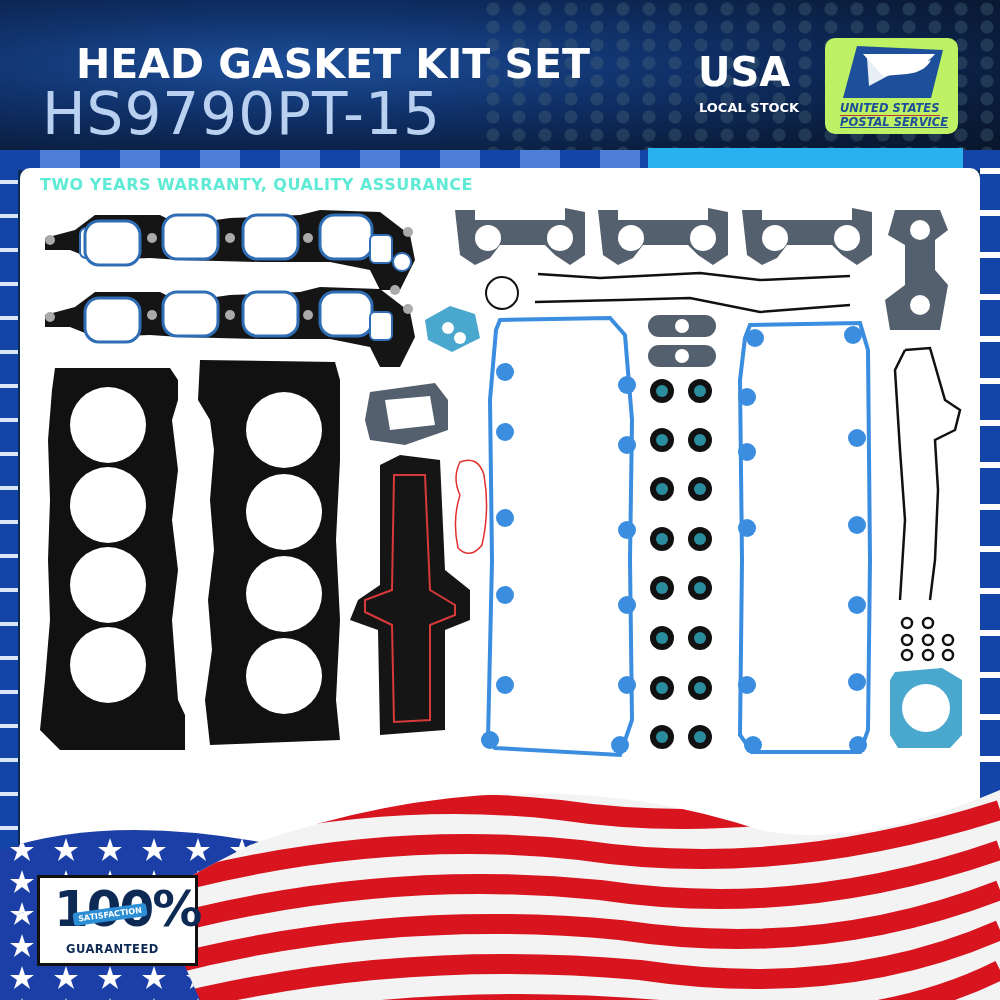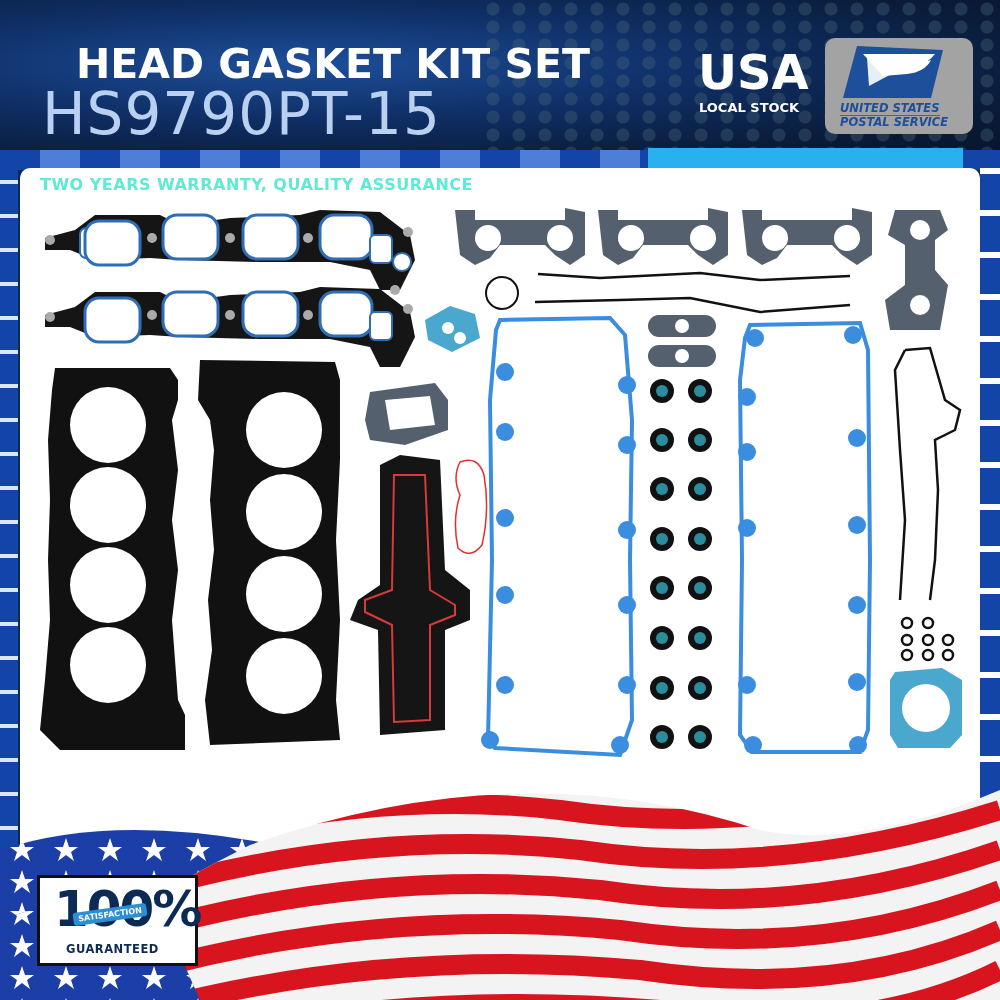--- a/index.html
+++ b/index.html
@@ -4,27 +4,27 @@
   <style>
     html, body { margin:0; padding:0; }
     body { width:1000px; height:1000px; overflow:hidden; position:relative; background:#0b2a55; font-family:"DejaVu Sans", sans-serif; }
     .bg-top { position:absolute; left:0; top:0; width:1000px; height:160px;
       background: radial-gradient(ellipse at 30% 40%, #1d4f9a 0%, #0f2f66 40%, #0a1c3a 75%, #081428 100%); }
     .bg-dots { position:absolute; right:0; top:0; width:520px; height:160px;
       background-image: radial-gradient(circle, rgba(70,100,120,0.55) 6px, transparent 7px);
       background-size:26px 18px; opacity:0.7; }
     .title1 { position:absolute; left:40px; top:40px; font-family:"DejaVu Sans", sans-serif; font-weight:bold; font-size:41px; color:#fff; letter-spacing:0px;margin-left:36px; }
     .title2 { position:absolute; left:42px; top:80px; font-family:"DejaVu Sans", sans-serif; font-size:58px; color:#b9d0f0; letter-spacing:1px; }
-    .usa { position:absolute; left:698px; top:48px; font-weight:bold; font-size:48px; color:#fff; line-height:48px; }
+    .usa { position:absolute; left:698px; top:48px; font-weight:bold; font-size:40px; color:#fff; line-height:48px; }
     .local { position:absolute; left:699px; top:100px; font-weight:bold; font-size:13px; color:#fff; }
-    .usps { position:absolute; left:825px; top:38px; width:148px; height:96px; background:#a3a3a3; border-radius:10px; }
+    .usps { position:absolute; left:825px; top:38px; width:133px; height:96px; background:#bef264; border-radius:10px; }
     .usps svg { position:absolute; left:18px; top:8px; }
     .usps .l1, .usps .l2 { position:absolute; left:15px; font-weight:bold; font-style:italic; font-size:11.5px; color:#1d4f9a; white-space:nowrap; }
     .usps .l1 { top:63px; border-bottom:1px solid #c0392b; }
-    .usps .l2 { top:77px; }
+    .usps .l2 { top:77px;text-decoration:underline; }
     .cyan-bar { position:absolute; left:648px; top:148px; width:315px; height:25px; background:#29b0ee; }
     .frame-left { position:absolute; left:0; top:150px; width:18px; height:700px; background:#1344a8;
       background-image: repeating-linear-gradient(180deg, #1344a8 0 30px, #dbe6f8 30px 34px); }
     .frame-right { position:absolute; right:0; top:150px; width:20px; height:720px;
       background: repeating-linear-gradient(180deg, #1344a8 0 18px, #ffffff 18px 24px, #1344a8 24px 42px); }
     .frame-top { position:absolute; left:0; top:150px; width:1000px; height:20px;
       background: repeating-linear-gradient(90deg, #1344a8 0 40px, #4d7fd8 40px 80px); }
     .panel { position:absolute; left:20px; top:168px; width:960px; height:700px; background:#fff; border-radius:10px; }
     .warranty { position:absolute; left:40px; top:175px; font-size:16px; font-weight:bold; color:#5eead4; letter-spacing:0.5px; }
     .parts { position:absolute; left:0; top:0; }

